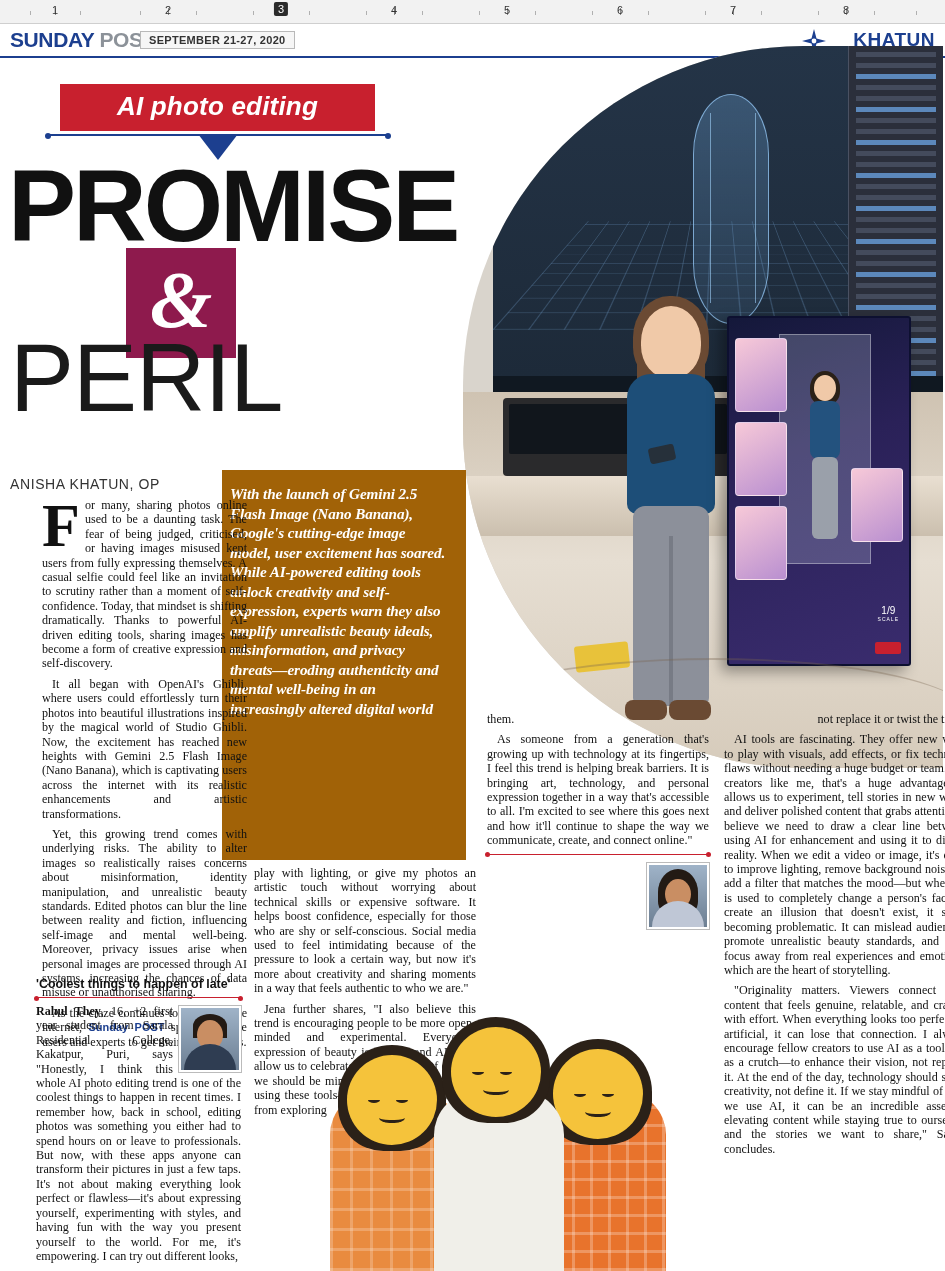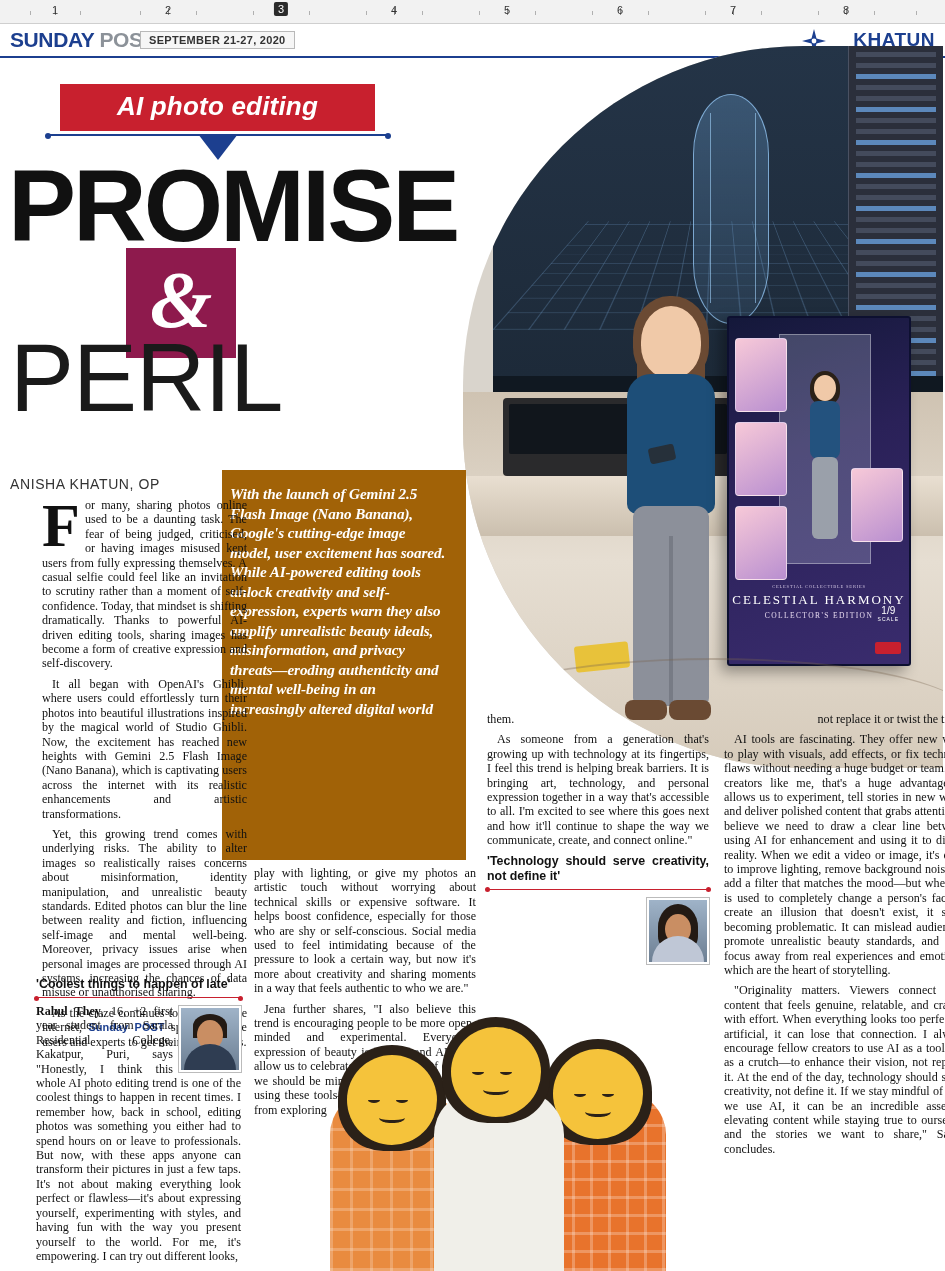--- a/index.html
+++ b/index.html
@@ -527,25 +527,20 @@
           <div class="hr"></div>
             <div class="h"></div>
             <div class="b"></div>
             <div class="l"></div>
         </div>
       </div>
       <div class="ph-card c1"></div>
       <div class="ph-card c2"></div>
       <div class="ph-card c3"></div>
       <div class="ph-card c4"></div>
-      <div class="ph-box-label">
-        <div class="t0">CELESTIAL COLLECTIBLE SERIES</div>
-        <div class="t1">CELESTIAL HARMONY</div>
-        <div class="t2">COLLECTOR'S EDITION</div>
-      </div>
       <div class="ph-box-scale">
         <span>1/9</span>
         <small>SCALE</small>
       </div>
       <div class="ph-brandchip"></div>
     </div>
     <div class="ph-floor-arc"></div>
   </div>
 </div>
 
@@ -575,21 +570,20 @@
 </div>
 
 <div class="col col2">
   <p class="noind">play with lighting, or give my photos an artistic touch without worrying about technical skills or expensive software. It helps boost confidence, especially for those who are shy or self-conscious. Social media used to feel intimidating because of the pressure to look a certain way, but now it's more about creativity and sharing moments in a way that feels authentic to who we are."</p>
   <p>Jena further shares, "I also believe this trend is encouraging people to be more open-minded and experimental. Everyone's expression of beauty is unique, and AI tools allow us to celebrate that diversity. Of course, we should be mindful and responsible while using these tools—but fear shouldn't stop us from exploring</p>
 </div>
 
 <div class="col col3">
   <p class="noind">them.</p>
   <p>As someone from a generation that's growing up with technology at its fingertips, I feel this trend is helping break barriers. It is bringing art, technology, and personal expression together in a way that's accessible to all. I'm excited to see where this goes next and how it'll continue to shape the way we communicate, create, and connect online."</p>
-  <div class="subhead">'Technology should serve creativity, not define it'</div>
   <div class="redrule"></div>
   <div class="portrait f" style="float:right;">
     <div class="hair"></div>
       <div class="face"></div>
       <div class="body"></div>
   </div>
 </div>
 
 <div class="col col4">
   <p class="noind" style="text-align:right">not replace it or twist the truth.</p>

